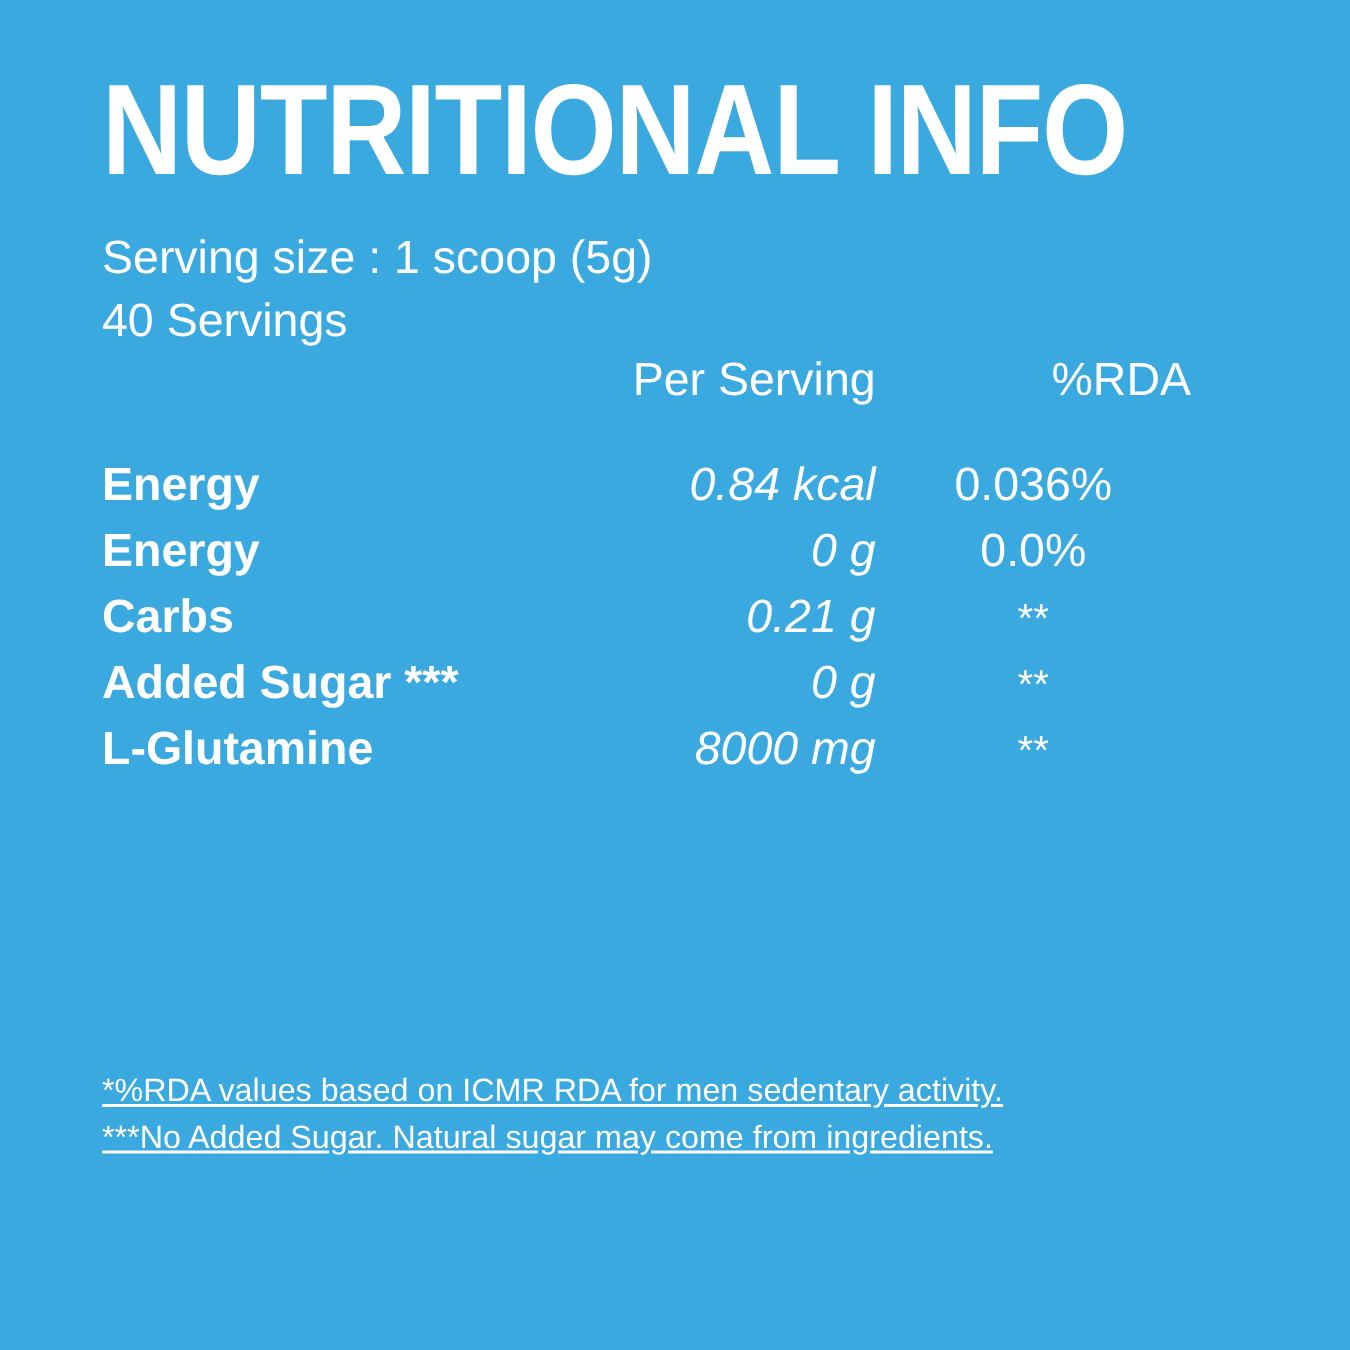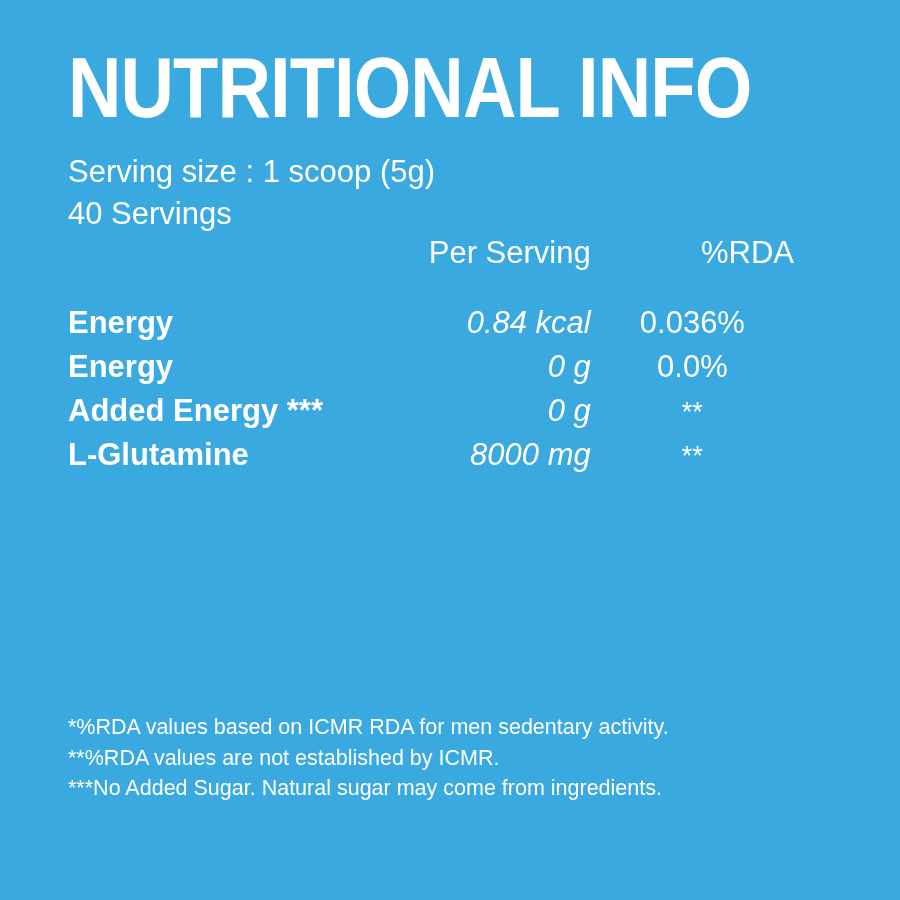--- a/index.html
+++ b/index.html
@@ -76,20 +76,21 @@
   .stars {
     font-size: 27px;
     vertical-align: 2px;
   }
   .footnotes {
     position: absolute;
     left: 68px;
     top: 712px;
     font-size: 21.5px;
     line-height: 1.42;
+    text-decoration: underline;
   }
   .footnote {
     white-space: nowrap;
   }
 </style>
 </head>
 <body>
 
 <div class="panel">
 
@@ -113,31 +114,35 @@
         <td class="col-name">Energy</td>
         <td class="col-value">0.84 kcal</td>
         <td class="col-rda">0.036%</td>
       </tr>
       <tr>
         <td class="col-name">Energy</td>
         <td class="col-value">0 g</td>
         <td class="col-rda">0.0%</td>
       </tr>
       <tr>
-        <td class="col-name">Added Energy ***</td>
+        <td class="col-name">Carbs</td>
+        <td class="col-value">0.21 g</td>
+        <td class="col-rda stars">**</td>
+      </tr>
+      <tr>
+        <td class="col-name">Added Sugar ***</td>
         <td class="col-value">0 g</td>
         <td class="col-rda stars">**</td>
       </tr>
       <tr>
         <td class="col-name">L-Glutamine</td>
         <td class="col-value">8000 mg</td>
         <td class="col-rda stars">**</td>
       </tr>
     </tbody>
   </table>
 
   <div class="footnotes">
     <div class="footnote">*%RDA values based on ICMR RDA for men sedentary activity.</div>
-    <div class="footnote">**%RDA values are not established by ICMR.</div>
     <div class="footnote">***No Added Sugar. Natural sugar may come from ingredients.</div>
   </div>
 
 </div>
 
 </body></html>

